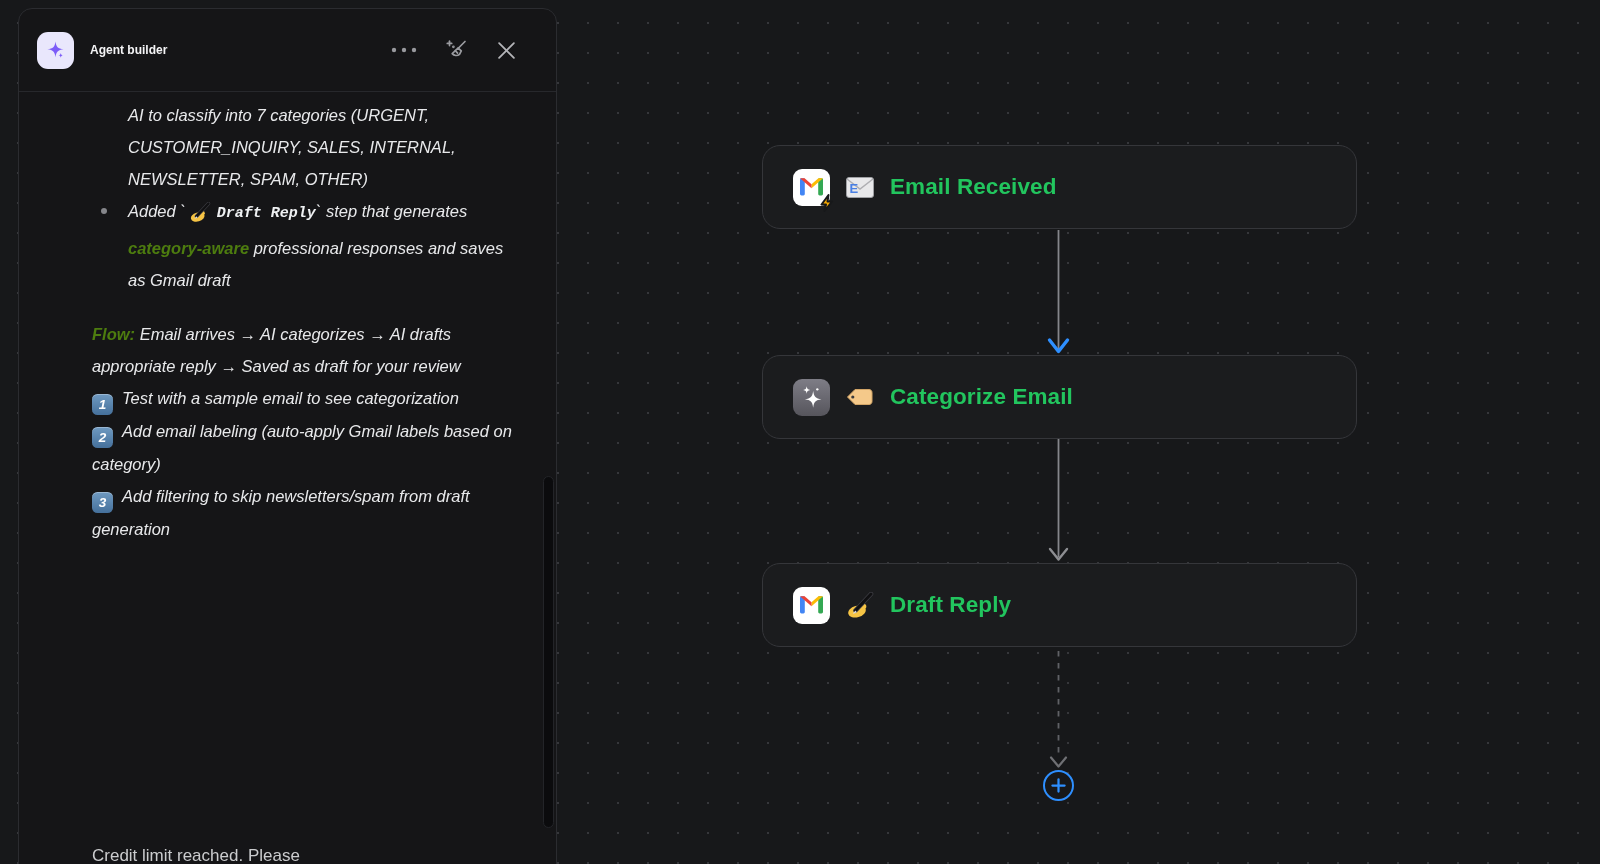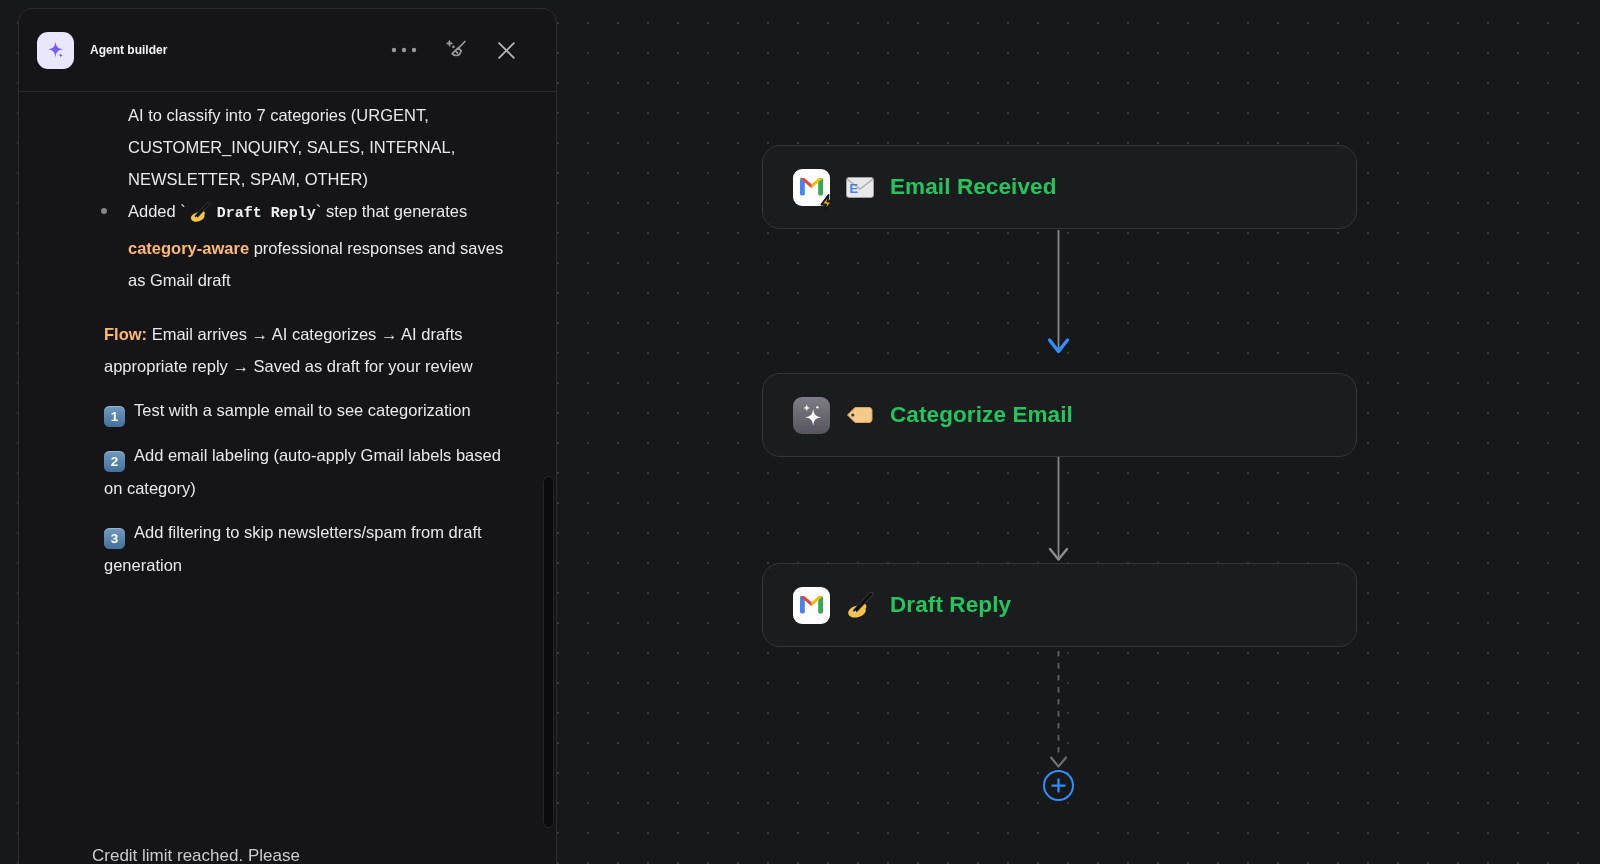--- a/index.html
+++ b/index.html
@@ -39,28 +39,28 @@
   }
   .panel-header{height:82px;display:flex;align-items:center;
     padding:0 40px 0 18px;border-bottom:1px solid #27282c;}
   .agent-icon{width:37px;height:37px;border-radius:11px;background:#e9e7fc;
     display:flex;align-items:center;justify-content:center;flex:0 0 auto;}
   .panel-title{margin-left:16px;font-size:12px;font-weight:600;color:#f4f4f6;}
   .header-actions{margin-left:auto;display:flex;align-items:center;gap:27px;}
   .icon-btn{background:none;border:none;padding:0;cursor:pointer;display:flex;align-items:center;}
   .chat{
     padding:7px 42px 0 73px;font-size:16.5px;line-height:32px;
-    color:#e8e9eb;position:relative;
+    color:#e8e9eb;position:relative;font-style:italic;
   }
   .li{margin-left:36px;}
   .li.bulleted{position:relative;}
   .dot-bullet{position:absolute;left:-27px;top:13px;width:6px;height:6px;border-radius:50%;background:#85868b;}
-  .bold{font-weight:700;color:#fdba74;}
+  .bold{font-weight:700;color:#4d7c0f;}
   .code{font-family:"Liberation Mono","DejaVu Sans Mono",monospace;font-weight:700;font-size:15px;color:#eef0f2;margin-left:4px;}
-  .para{margin:12px;}
+  .para{margin:0;}
   .para.flow{margin-top:22px;}
   .inline-emoji{display:inline-block;vertical-align:-5px;margin:0 2px 0 3px;}
   .keycap{
     display:inline-flex;width:21px;height:21px;border-radius:5.5px;box-sizing:border-box;
     background:linear-gradient(180deg,#6f9ac1,#45709b);
     box-shadow:inset 0 1px 0 rgba(255,255,255,.3);
     align-items:center;justify-content:center;
     font-size:13.5px;font-weight:700;color:#fff;margin-right:9px;vertical-align:-4.5px;
   }
   .footer-notice{position:absolute;left:73px;top:837px;font-size:17px;color:#cbccce;white-space:nowrap;}
@@ -103,21 +103,21 @@
     <span class="emoji">
       <svg width="28" height="21" viewBox="0 0 28 21">
         <rect x="0.5" y="0.5" width="27" height="20" rx="2.5" fill="#e8e8ea" stroke="#9fa0a4"></rect>
         <path d="M1,2 L14,12 L27,2" fill="none" stroke="#aeaeb2" stroke-width="1.5"></path>
         <text x="3.5" y="16" font-size="13" font-weight="bold" fill="#4a80e4" font-family="Liberation Sans, sans-serif">E</text>
       </svg>
     </span>
     <span class="node-title">Email Received</span>
   </div>
 
-  <div class="node" style="top:373px">
+  <div class="node" style="top:355px">
     <span class="appicon ai">
       <svg width="26" height="26" viewBox="0 0 22 22">
         <path d="M12 6 C12.8 11 14 12.2 19 13 C14 13.8 12.8 15 12 20 C11.2 15 10 13.8 5 13 C10 12.2 11.2 11 12 6 Z" fill="#ffffff"></path>
         <path d="M6.5 2 C6.85 4.2 7.4 4.75 9.5 5.1 C7.4 5.45 6.85 6 6.5 8.2 C6.15 6 5.6 5.45 3.5 5.1 C5.6 4.75 6.15 4.2 6.5 2 Z" fill="#ffffff"></path>
         <circle cx="15.5" cy="4.5" r="1" fill="#ffffff"></circle>
       </svg>
     </span>
     <span class="emoji">
       <svg width="28" height="20" viewBox="0 0 28 20">
         <path d="M1.5,10 L9,2.5 H23 C24.7,2.5 26,3.8 26,5.5 V14.5 C26,16.2 24.7,17.5 23,17.5 H9 Z" fill="#f5c98a" stroke="#d3a567" stroke-width="1"></path>

